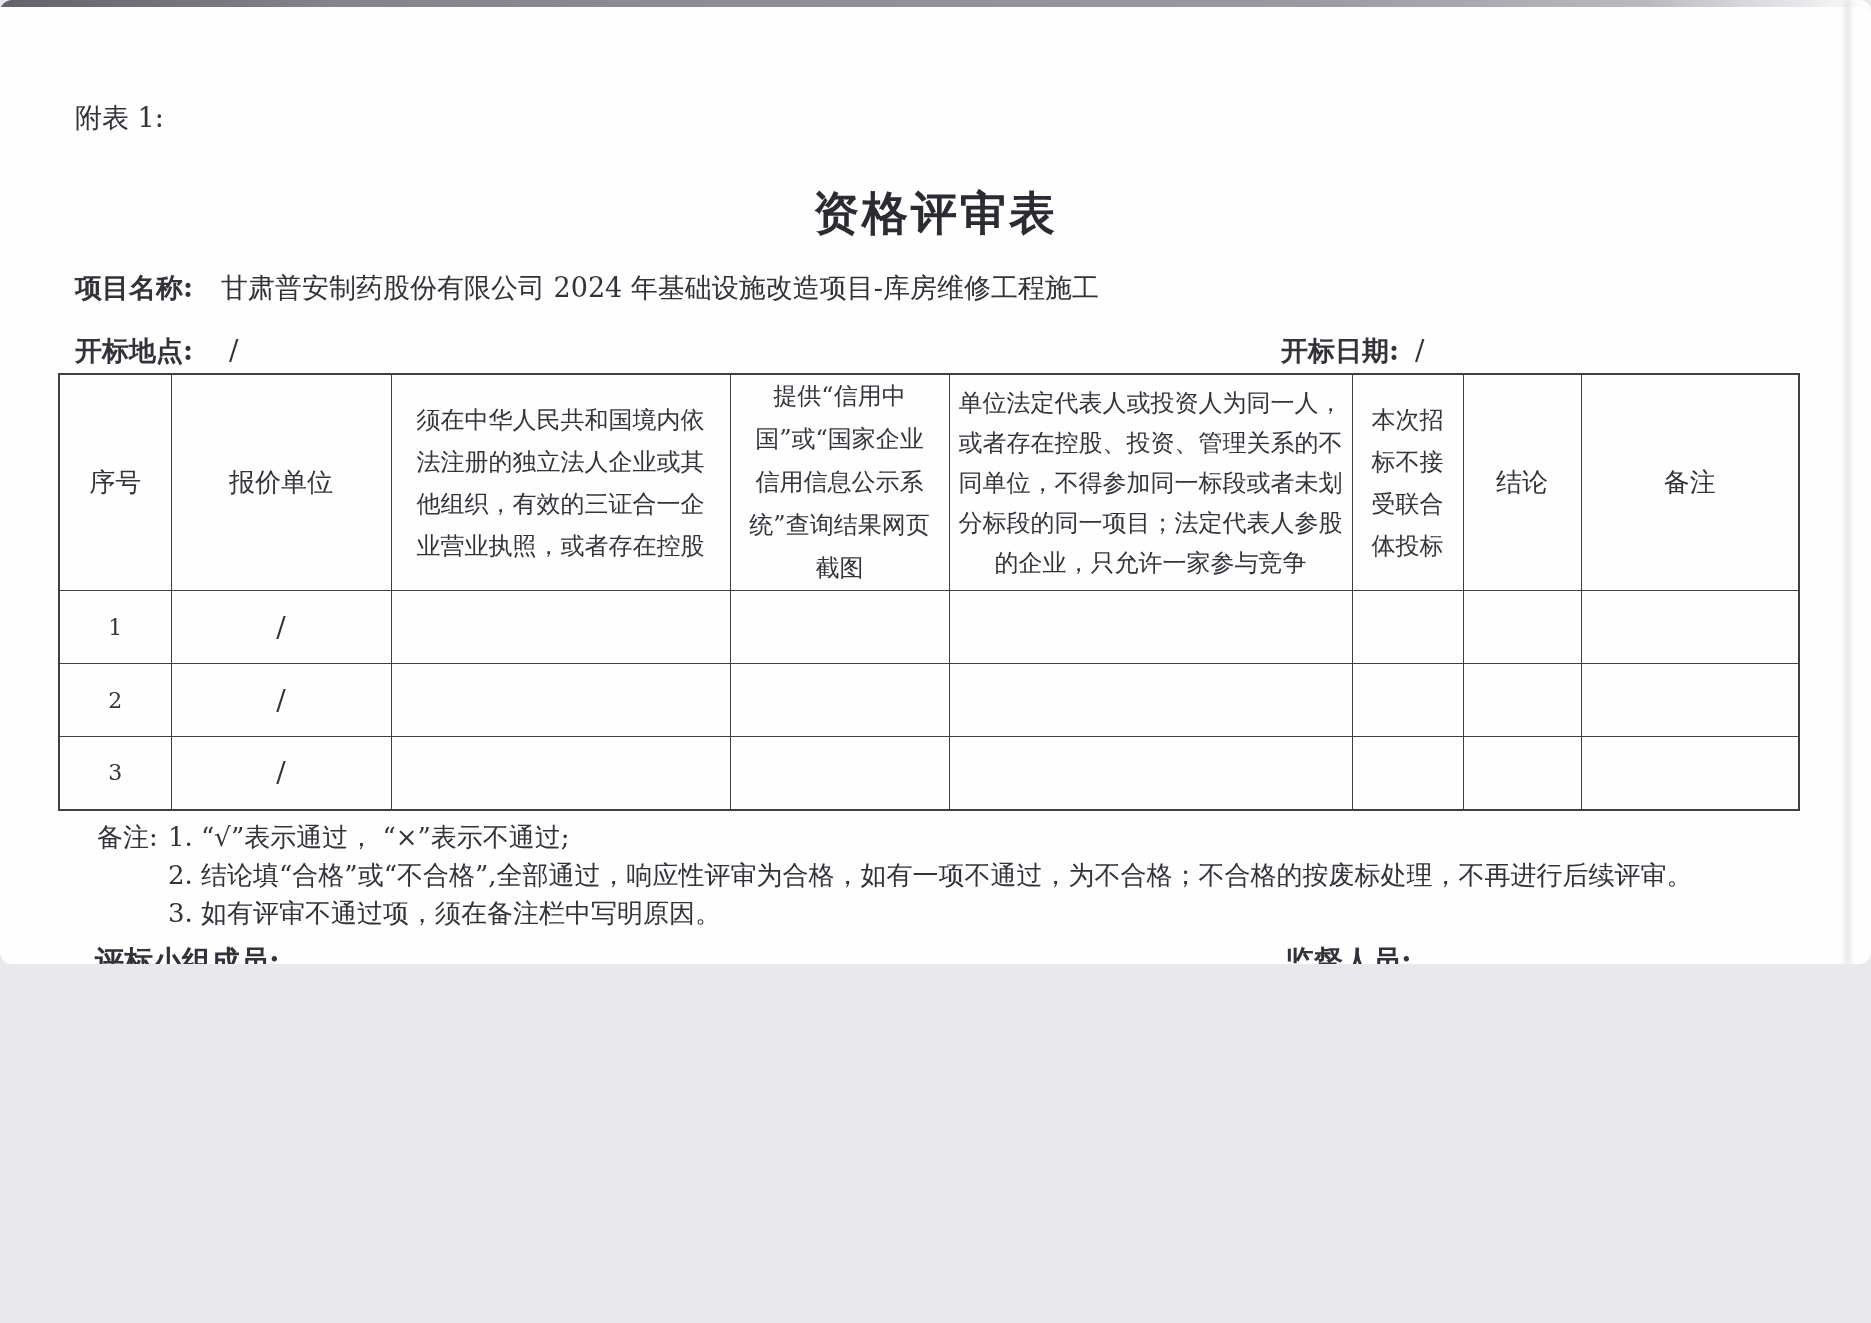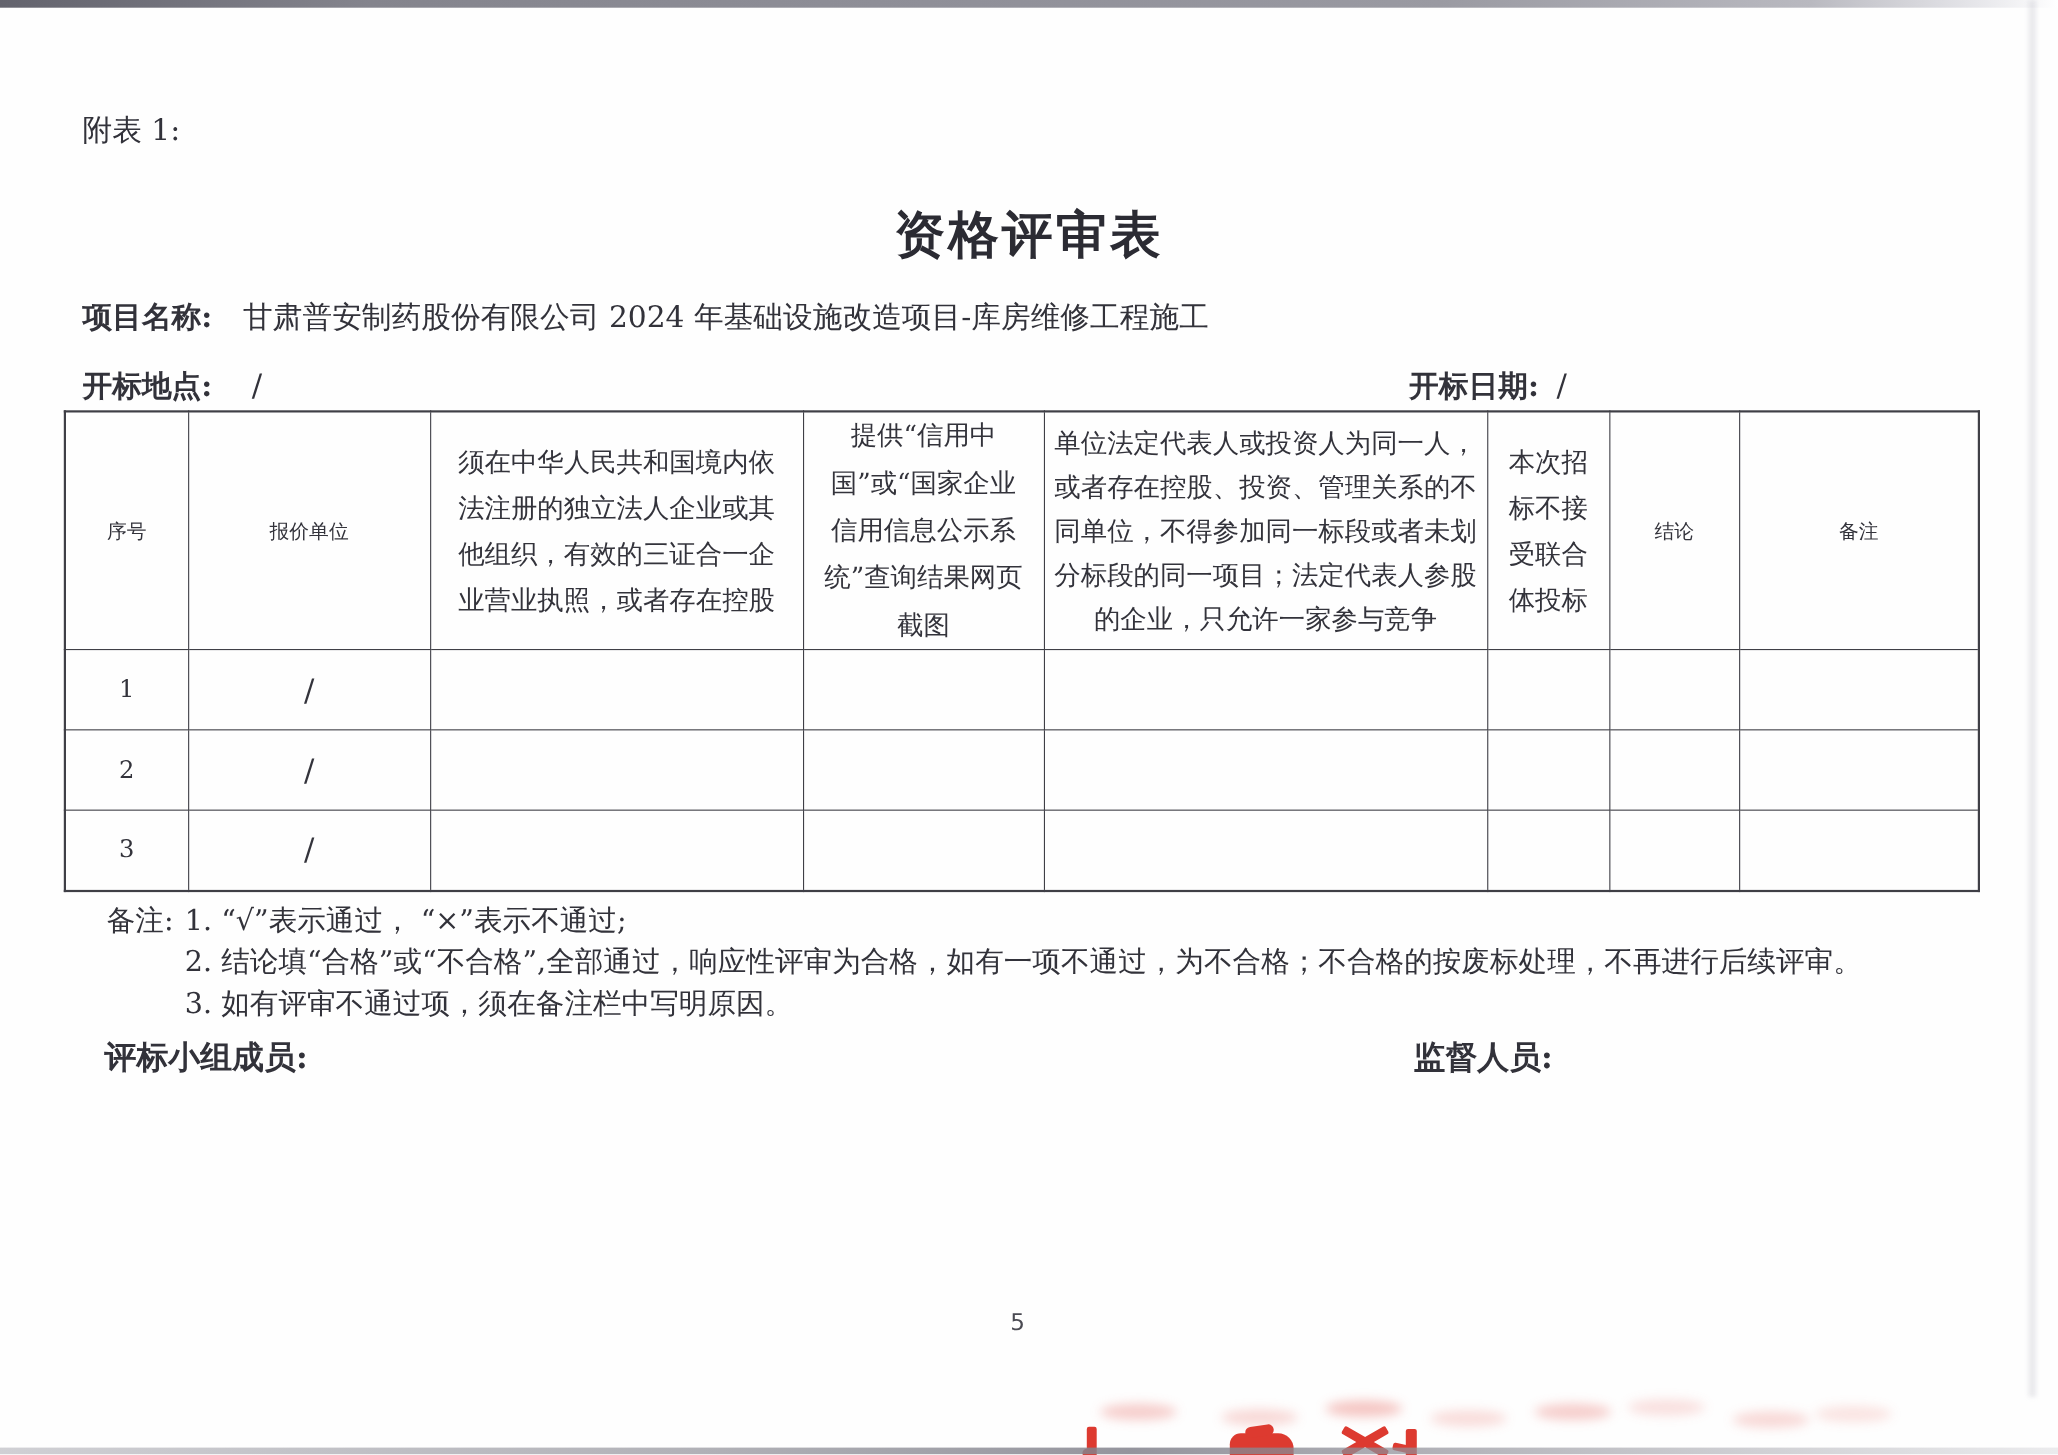--- a/index.html
+++ b/index.html
@@ -2,25 +2,26 @@
 <html><head>
 <meta charset="utf-8">
 <style>
   html,body{margin:0;padding:0;}
   body{
     font-family:"DejaVu Serif","Liberation Serif",serif;
     background:#e9e9ec;
   }
   .page{
     position:relative;
-    width:1871px;height:1323px;
+    width:1871px;height:964px;
     margin:0 auto;
     background:#fefefe;
     overflow:hidden;
     color:#32323a;
+    border-radius:12px;
   }
   
   .scan-top{
     position:absolute;left:0;top:0;width:1871px;height:7px;
     background:linear-gradient(to right,#63636d 0%,#84848d 18%,#8f8f98 45%,#9a9aa2 70%,#b9b9c0 88%,#e6e6ea 96%,#ffffff 100%);
   }
   .scan-bottom{
     position:absolute;left:0;top:1316px;width:1871px;height:6px;
     background:linear-gradient(to right,rgba(170,170,178,.55) 0%,rgba(150,150,158,.75) 35%,rgba(130,130,140,.85) 55%,rgba(160,160,168,.6) 80%,rgba(200,200,206,.35) 100%);
   }
@@ -65,21 +66,21 @@
   }
   table.qual th,table.qual td{
     border:1px solid #3f3f46;
     text-align:center;vertical-align:middle;
     font-weight:normal;
     overflow:hidden;
   }
   table.qual{border:2px solid #3f3f46;}
   tr.hdr{height:204px;}
   tr.datarow{height:73px;}
-  th.h-seq,th.h-bidder,th.h-conclusion,th.h-remark{font-size:18px;}
+  th.h-seq,th.h-bidder,th.h-conclusion,th.h-remark{font-size:26px;}
   th.h-reg{padding:0 18px;line-height:42px;}
   th.h-credit{padding:0 13px;line-height:43px;}
   th.h-legal{padding:0 6px;line-height:40px;margin-top:44px;}
   th.h-joint{padding:0 17px;line-height:42px;}
   td.c-seq{font-size:22px;}
   td.c-bidder{font-size:28px;}
   
   .notes{
     position:absolute;left:97px;top:818px;width:1772px;
     font-size:26px;line-height:38px;

